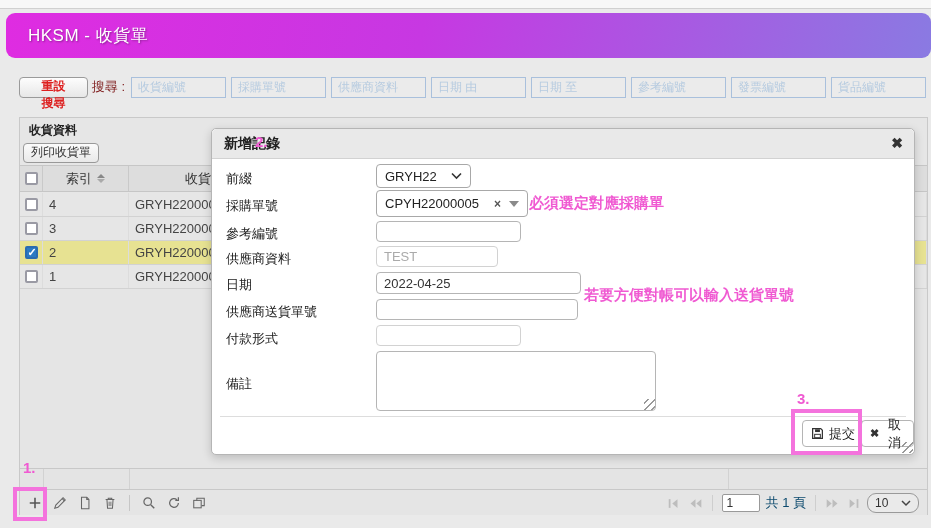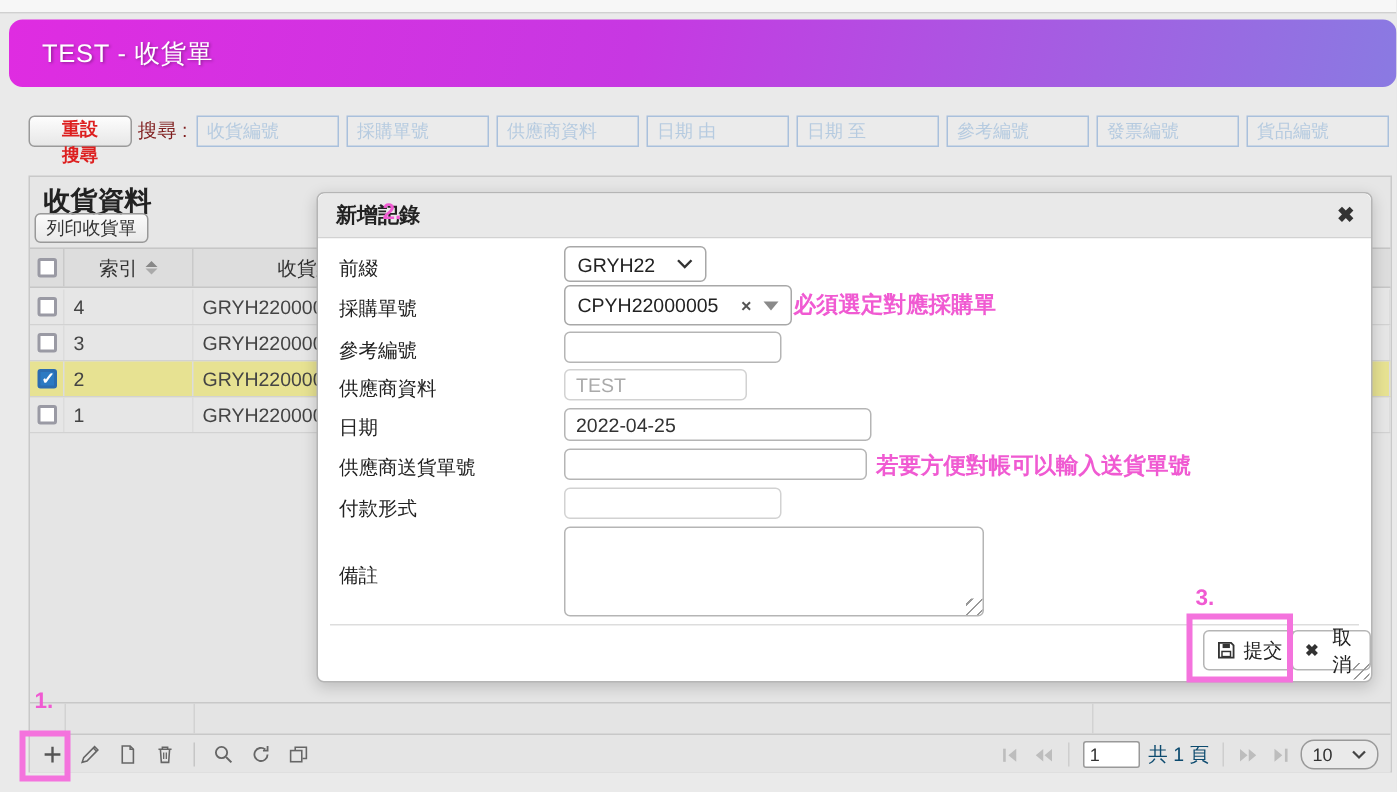--- a/index.html
+++ b/index.html
@@ -24,21 +24,21 @@
     height:21px;padding:0 17px;margin-right:4px;cursor:pointer;}
   .slabel{font-size:13px;color:#7f1d1d;margin-right:6px;white-space:nowrap;}
   .sinput{width:95px;height:21px;margin-right:5px;border:1px solid var(--search-border);
     background:#ebebeb;font-size:12px;padding:0 6px;color:#5a789a;}
   .sinput::placeholder{color:#b6cbe0;opacity:1;}
 
   
   .panel{position:absolute;left:19px;top:117px;width:909px;height:398px;background:#e6e6e6;
     border:1px solid #c9c9c9;}
   .ptitle{position:absolute;left:0;top:0;right:0;height:24px;padding:4px 0 0 9px;
-    font-size:18px;font-weight:bold;color:#222;}
+    font-size:12px;font-weight:bold;color:#222;}
   .ptoolbar{position:absolute;left:0;top:24px;right:0;height:24px;padding-left:3px;}
   .btn-print{font-family:inherit;font-size:12px;color:#333;background:linear-gradient(#fbfbfb,#e9e9e9);
     border:1px solid #999;border-radius:4px;height:20px;padding:0 7px;cursor:pointer;}
   .ghead{position:absolute;left:0;top:47px;right:0;height:27px;background:#dddddd;
     border-top:1px solid #c6c6c6;border-bottom:1px solid #c6c6c6;display:flex;}
   .gc{border-right:1px solid #c9c9c9;display:flex;align-items:center;justify-content:center;
     font-size:13px;color:#333;overflow:hidden;white-space:nowrap;}
   .c0{width:23px;} .c1{width:86px;} .c2{width:165px;} .c3{width:434px;} .c4{flex:1;border-right:none;}
   .grow{position:absolute;left:0;right:0;height:24px;display:flex;background:#e6e6e6;border-bottom:1px solid #d2d2d2;}
   .grow .gc{border-right:1px solid #dcdcdc;justify-content:flex-start;padding-left:6px;font-size:13px;color:#444;}
@@ -103,21 +103,21 @@
   svg{display:block;}
 </style>
 </head>
 <body>
 
 <div id="app">
 
   <div class="topstrip"></div>
 
   <div class="titlebar">
-    <span class="ttl">TEST - 收貨單</span>
+    <span class="ttl">HKSM - 收貨單</span>
   </div>
 
   <div class="searchrow">
     <button class="btn-reset">重設搜尋</button>
     <span class="slabel">搜尋 :</span>
     <input class="sinput" placeholder="收貨編號" style="">
     <input class="sinput" placeholder="採購單號" style="">
     <input class="sinput" placeholder="供應商資料" style="">
     <input class="sinput" placeholder="日期 由" style="">
     <input class="sinput" placeholder="日期 至" style="">
@@ -327,19 +327,19 @@
     <button class="mbtn cancel">
       <span class="xglyph">✖</span>
       <span>取消</span>
     </button>
 
     <span class="resizer" style="right:1px;bottom:1px"></span>
   </div>
 
   <span class="anno" style="left:255px;top:133px">2.</span>
   <span class="anno" style="left:529px;top:194px">必須選定對應採購單</span>
-  <span class="anno" style="left:584px;top:301px">若要方便對帳可以輸入送貨單號</span>
+  <span class="anno" style="left:584px;top:286px">若要方便對帳可以輸入送貨單號</span>
   <span class="anno" style="left:797px;top:390px">3.</span>
   <span class="anno" style="left:23px;top:459px">1.</span>
   <div class="annobox" style="left:791px;top:409px;width:71px;height:46px"></div>
   <div class="annobox" style="left:13px;top:487px;width:34px;height:34px"></div>
 
 </div>
 
 </body></html>

